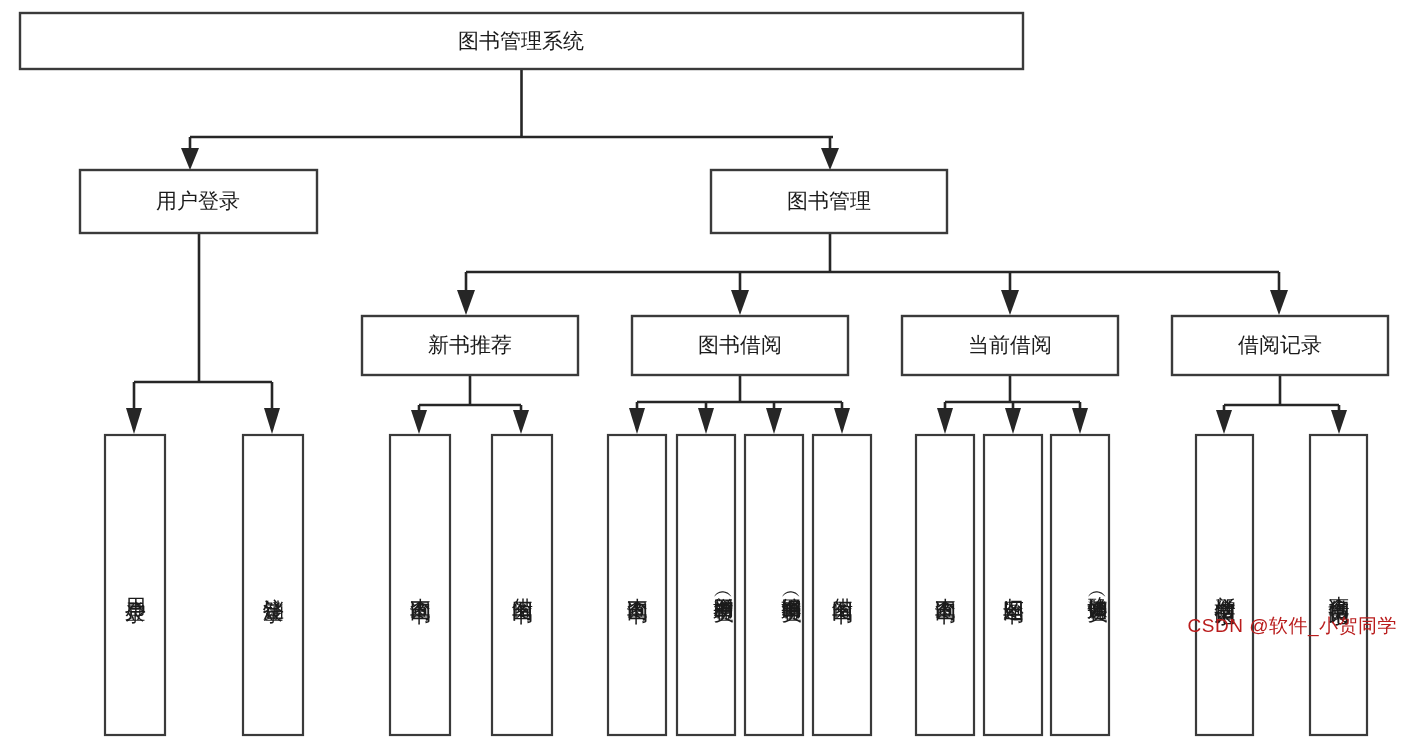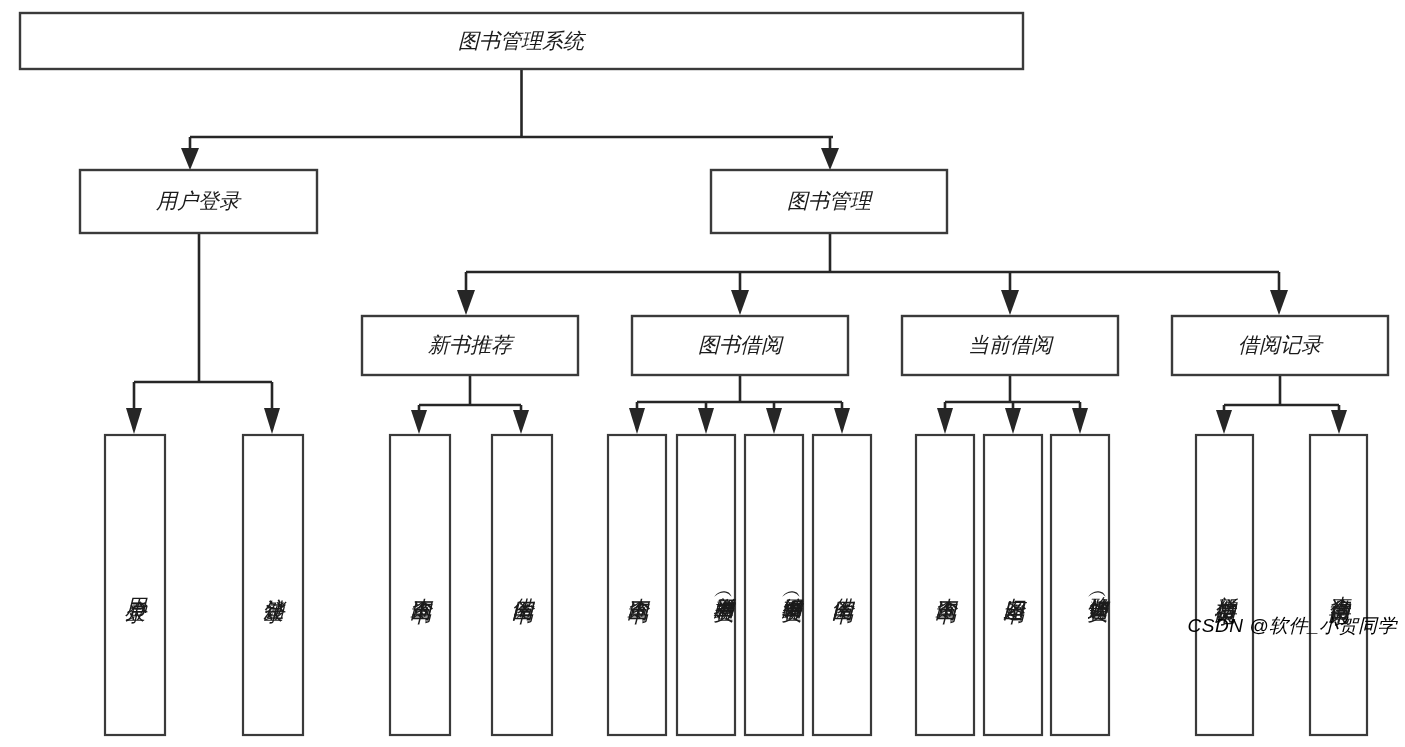--- a/index.html
+++ b/index.html
@@ -13,21 +13,20 @@
     font-family: "Liberation Sans", "DejaVu Sans", sans-serif;
     overflow: hidden;
     position: relative;
   }
   #diagram-root {
     position: absolute;
     left: 0;
     top: 0;
     width: 1405px;
     height: 645px;
-    font-style: italic;
   }
   svg.diagram {
     display: block;
     width: 1405px;
     height: 747px;
   }
   .node-box {
     fill: #ffffff;
     stroke: #3a3a3a;
     stroke-width: 2.4;
@@ -72,21 +71,21 @@
   .leaf-label-wrap.tall {
     font-size: 20px;
     letter-spacing: 1px;
   }
   .watermark {
     position: absolute;
     right: 8px;
     bottom: 6px;
     font-family: "Liberation Sans", "DejaVu Sans", sans-serif;
     font-size: 19px;
-    color: #000000;
+    color: #b91c1c;
     letter-spacing: 0.5px;
     user-select: none;
   }
 </style>
 </head>
 <body>
 
 <div id="diagram-root">
 
   <svg class="diagram" viewBox="0 0 1405 747">

